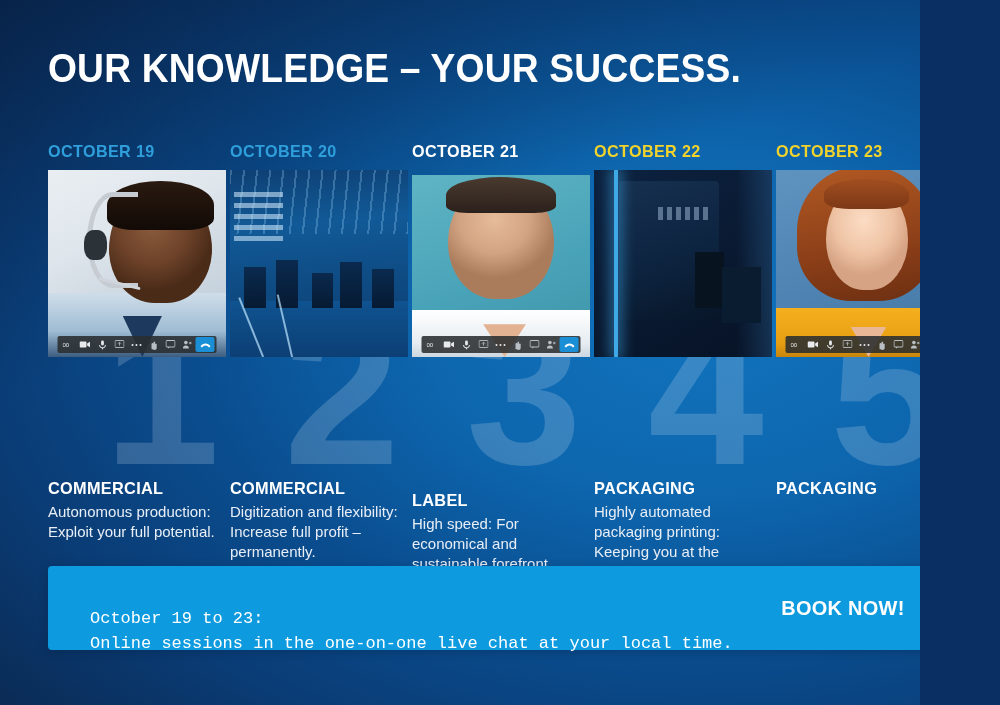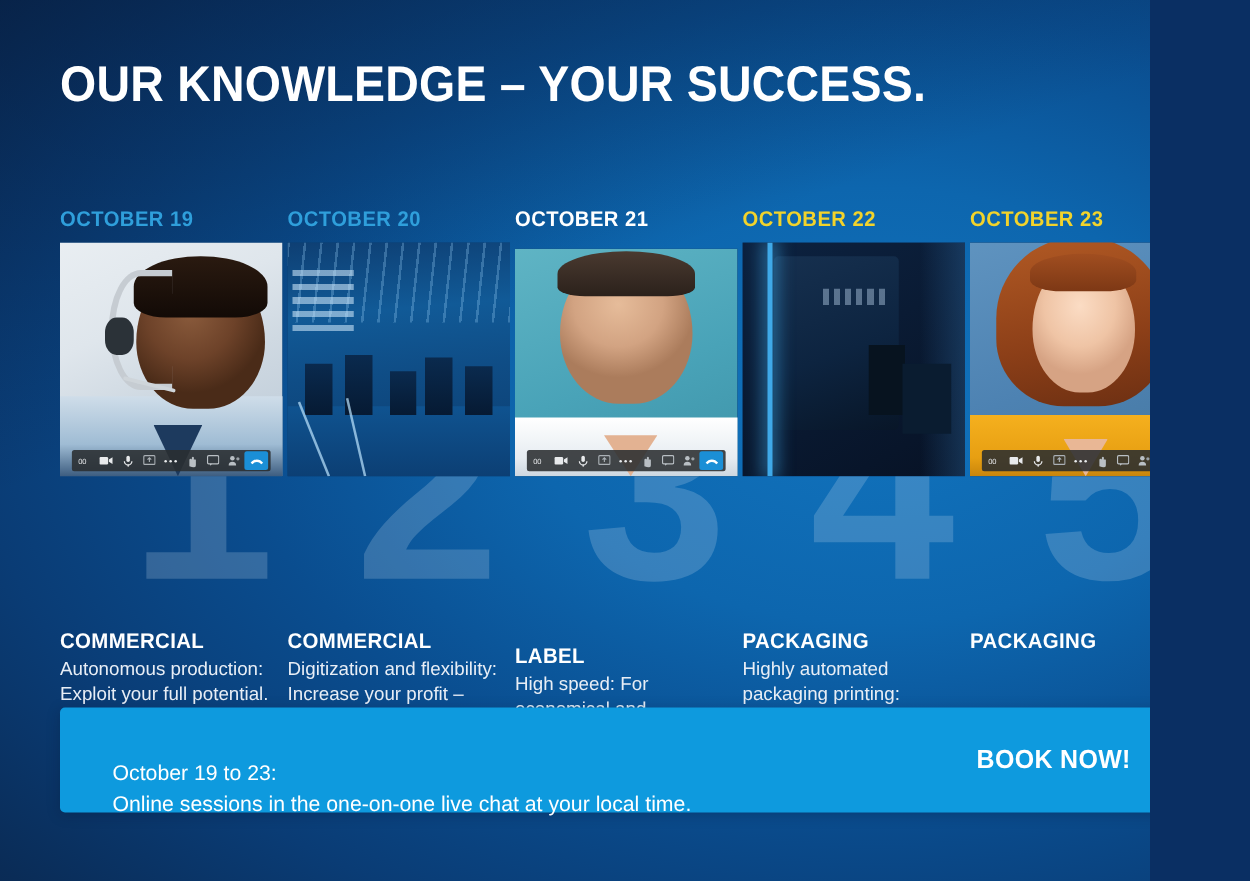--- a/index.html
+++ b/index.html
@@ -23,21 +23,21 @@
   .title{
     position:absolute;left:48px;top:46px;
     font-family:"Liberation Sans Narrow","Liberation Sans",sans-serif;
     font-weight:bold;font-size:40px;letter-spacing:.2px;
     color:#ffffff;white-space:nowrap;
     transform:scaleX(.93);transform-origin:left center;
     z-index:6;
   }
 
   
-  .cols{position:absolute;left:48px;top:143px;width:904px;height:370px;z-index:5;margin-top:24px;}
+  .cols{position:absolute;left:48px;top:143px;width:904px;height:370px;z-index:5;}
   .col{position:absolute;top:0;width:178px;}
   .col.c0{left:0px;}
   .col.c1{left:182px;}
   .col.c2{left:364px;}
   .col.c3{left:546px;}
   .col.c4{left:728px;}
 
   .date{
     font-family:"Liberation Sans Narrow","Liberation Sans",sans-serif;
     font-weight:bold;font-size:17px;letter-spacing:.4px;
@@ -164,21 +164,21 @@
     margin:0;width:172px;
   }
 
   
   .cta{
     position:absolute;left:48px;top:566px;width:904px;height:84px;
     background:#0e9ade;border-radius:4px;z-index:7;
     display:flex;align-items:center;justify-content:space-between;
     box-shadow:0 2px 10px rgba(3,20,44,.25);
   }
-  .cta-text{margin-left:42px;font-family:Liberation Sans, sans-serif;color:#ffffff;margin-top:46px;}
+  .cta-text{margin-left:42px;font-family:Liberation Mono, monospace;color:#ffffff;margin-top:46px;}
   .cta-l1{font-size:17px;line-height:25px;}
   .cta-l2{font-size:17px;line-height:25px;}
   .cta-btn{
     margin-right:44px;
     font-family:"Liberation Sans Narrow","Liberation Sans",sans-serif;
     font-weight:bold;font-size:21px;color:#ffffff;letter-spacing:.3px;
     transform:scaleX(.95);white-space:nowrap;cursor:pointer;
   }
 </style>
 </head>
@@ -282,21 +282,21 @@
             <div class="mach m2"></div>
             <div class="mach m3"></div>
           <div class="mach m4"></div>
             <div class="mach m5"></div>
           <div class="ln l1"></div>
             <div class="ln l2"></div>
         </div>
       </div>
       <div class="cardtext">
         <p class="chead">COMMERCIAL</p>
-        <p class="cbody">Digitization and flexibility: Increase your profit – economical.</p>
+        <p class="cbody">Digitization and flexibility: Increase full profit – permanently.</p>
       </div>
     </div>
 
     <div class="col c2">
       <div class="date" style="color:#ffffff">OCTOBER 21</div>
       <div class="thumb lower">
         <div class="ph ph3">
           <div class="shirt"></div>
             <div class="head"></div>
             <div class="hair"></div>

